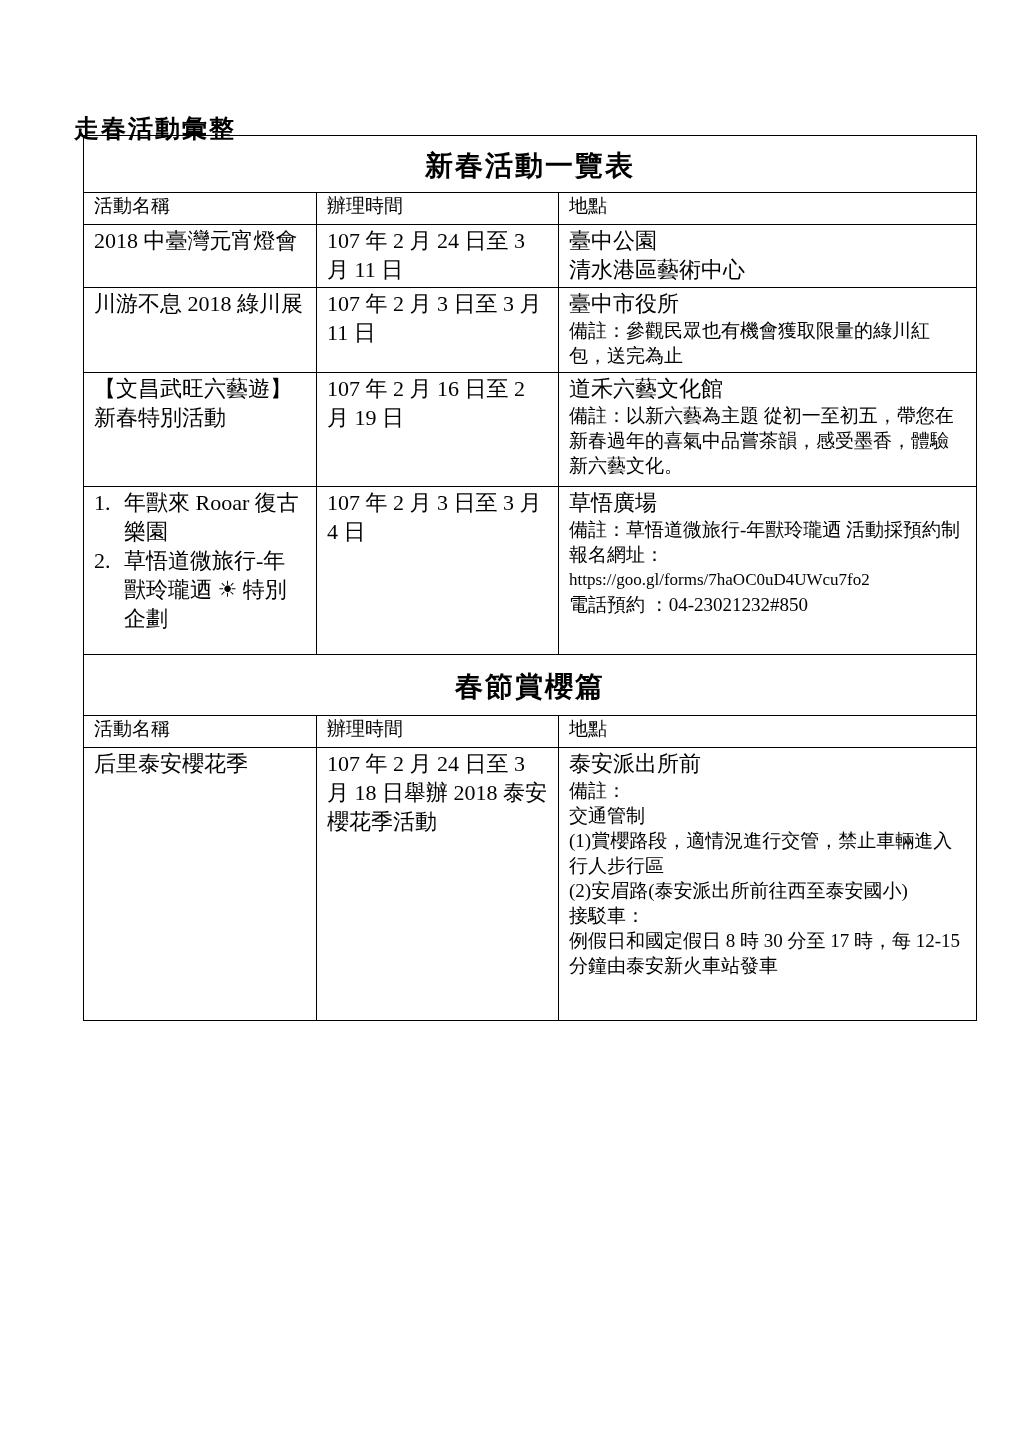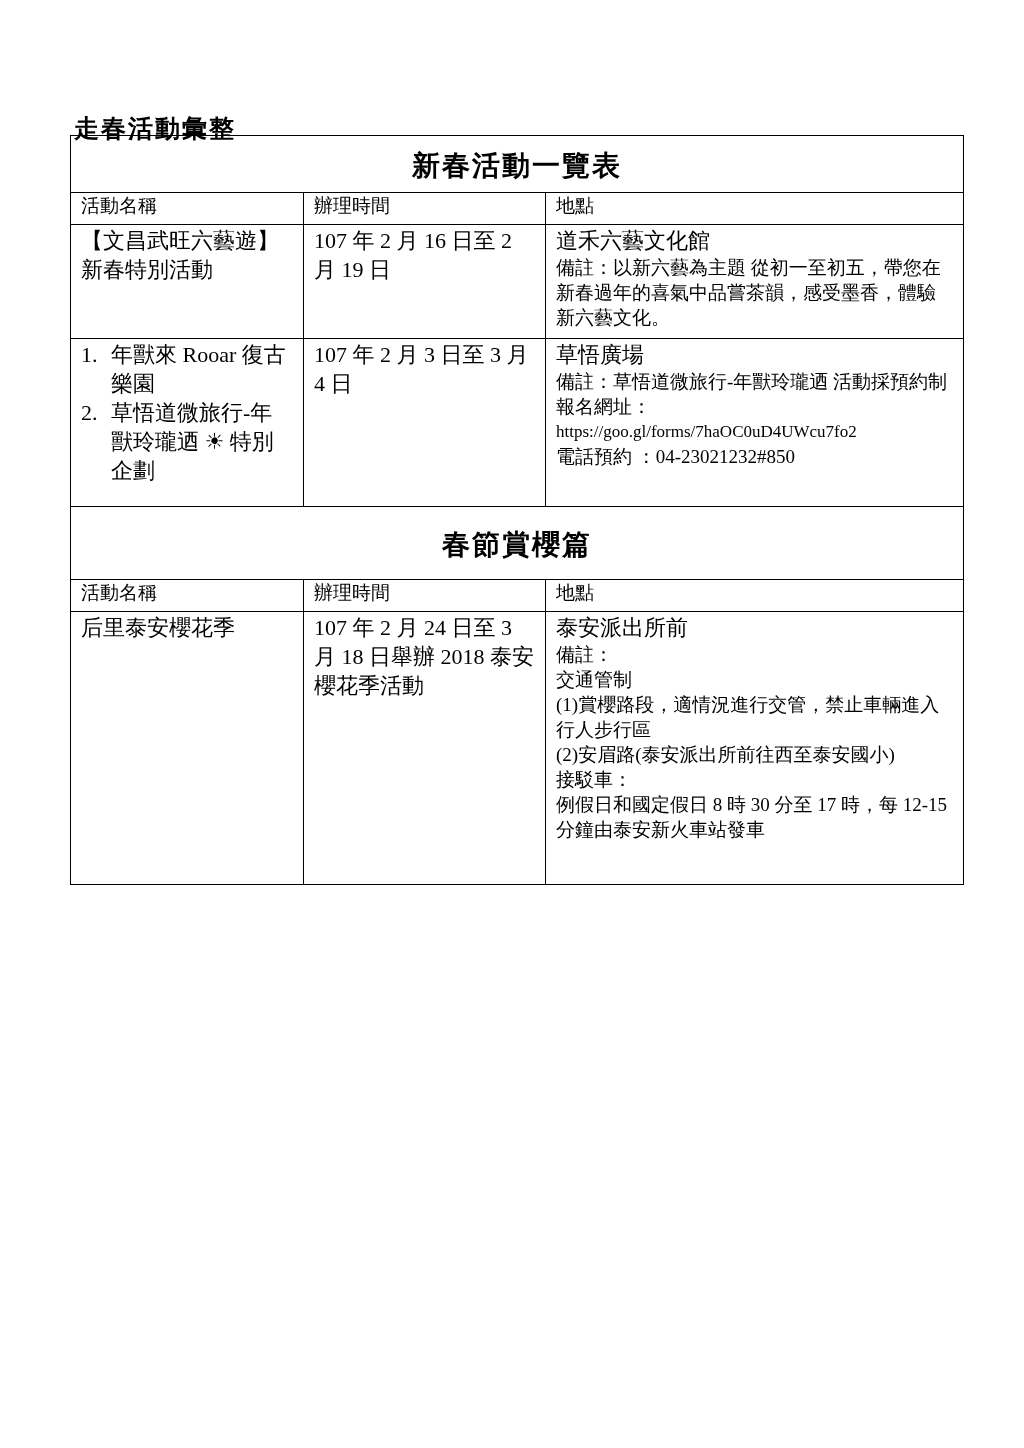--- a/index.html
+++ b/index.html
@@ -16,21 +16,21 @@
     position:absolute;
     left:74px;
     top:88px;
     font-size:25px;
     font-weight:bold;
     letter-spacing:2px;
     margin-top:24px;
   }
   table.doc-table {
     position:absolute;
-    left:70px;
+    left:83px;
     top:135px;
     width:893px;
     border-collapse:collapse;
     table-layout:fixed;
   }
   .doc-table td {
     border:1px solid #000000;
     vertical-align:top;
     padding:1px 10px 2px 10px;
     text-align:left;
@@ -80,22 +80,46 @@
         <tr class="section-title-row" style="height:57px">
       <td colspan="3">新春活動一覽表</td>
     </tr>
 
     <tr class="header-row">
       <td>活動名稱</td>
       <td>辦理時間</td>
       <td>地點</td>
     </tr>
 
+    <tr style="height:63px">
+      <td>
+        <div class="main">2018 中臺灣元宵燈會</div>
+      </td>
+      <td>
+        <div class="main">107 年 2 月 24 日至 3 月 11 日</div>
+      </td>
+      <td>
+        <div class="main">臺中公園</div>
+        <div class="main">清水港區藝術中心</div>
+      </td>
+    </tr>
 
 
+    <tr style="height:85px">
+      <td>
+        <div class="main">川游不息 2018 綠川展</div>
+      </td>
+      <td>
+        <div class="main">107 年 2 月 3 日至 3 月 11 日</div>
+      </td>
+      <td>
+        <div class="main">臺中市役所</div>
+        <div class="note">備註：參觀民眾也有機會獲取限量的綠川紅包，送完為止</div>
+      </td>
+    </tr>
 
     <tr style="height:114px">
       <td>
         <div class="main">【文昌武旺六藝遊】新春特別活動</div>
       </td>
       <td>
         <div class="main">107 年 2 月 16 日至 2 月 19 日</div>
       </td>
       <td>
         <div class="main">道禾六藝文化館</div>
@@ -120,21 +144,21 @@
       <td>
         <div class="main">草悟廣場</div>
         <div class="note">備註：草悟道微旅行-年獸玲瓏迺 活動採預約制</div>
         <div class="note">報名網址：</div>
         <div class="url">https://goo.gl/forms/7haOC0uD4UWcu7fo2</div>
         <div class="note">電話預約 ：04-23021232#850</div>
       </td>
     </tr>
 
 
-    <tr class="section-title-row" style="height:73px">
+    <tr class="section-title-row" style="height:61px">
       <td colspan="3">春節賞櫻篇</td>
     </tr>
 
     <tr class="header-row">
       <td>活動名稱</td>
       <td>辦理時間</td>
       <td>地點</td>
     </tr>
 
 

